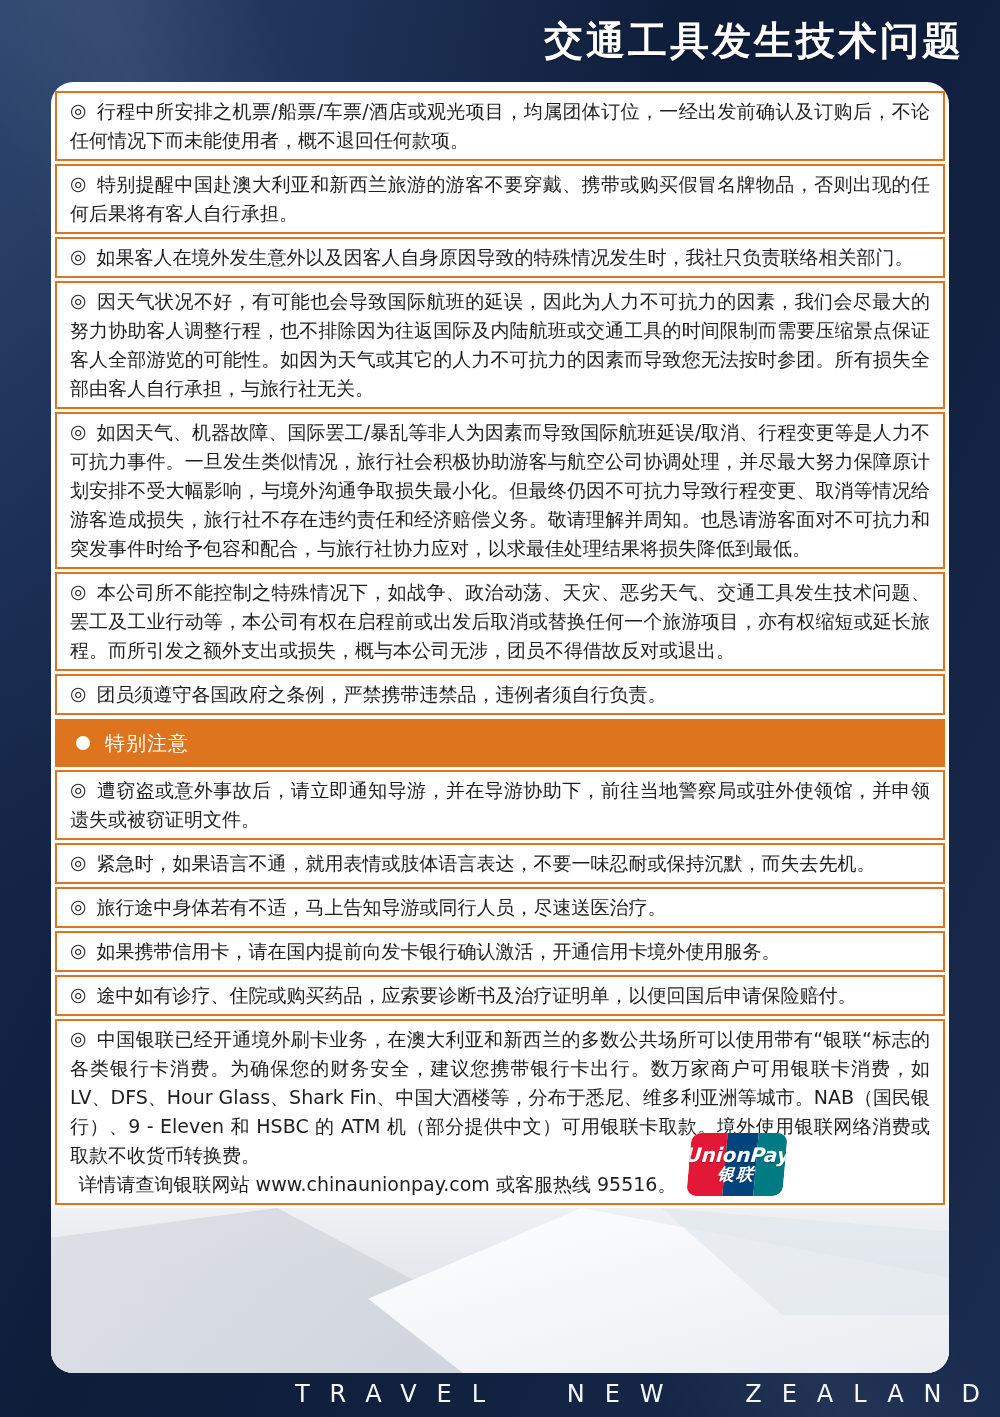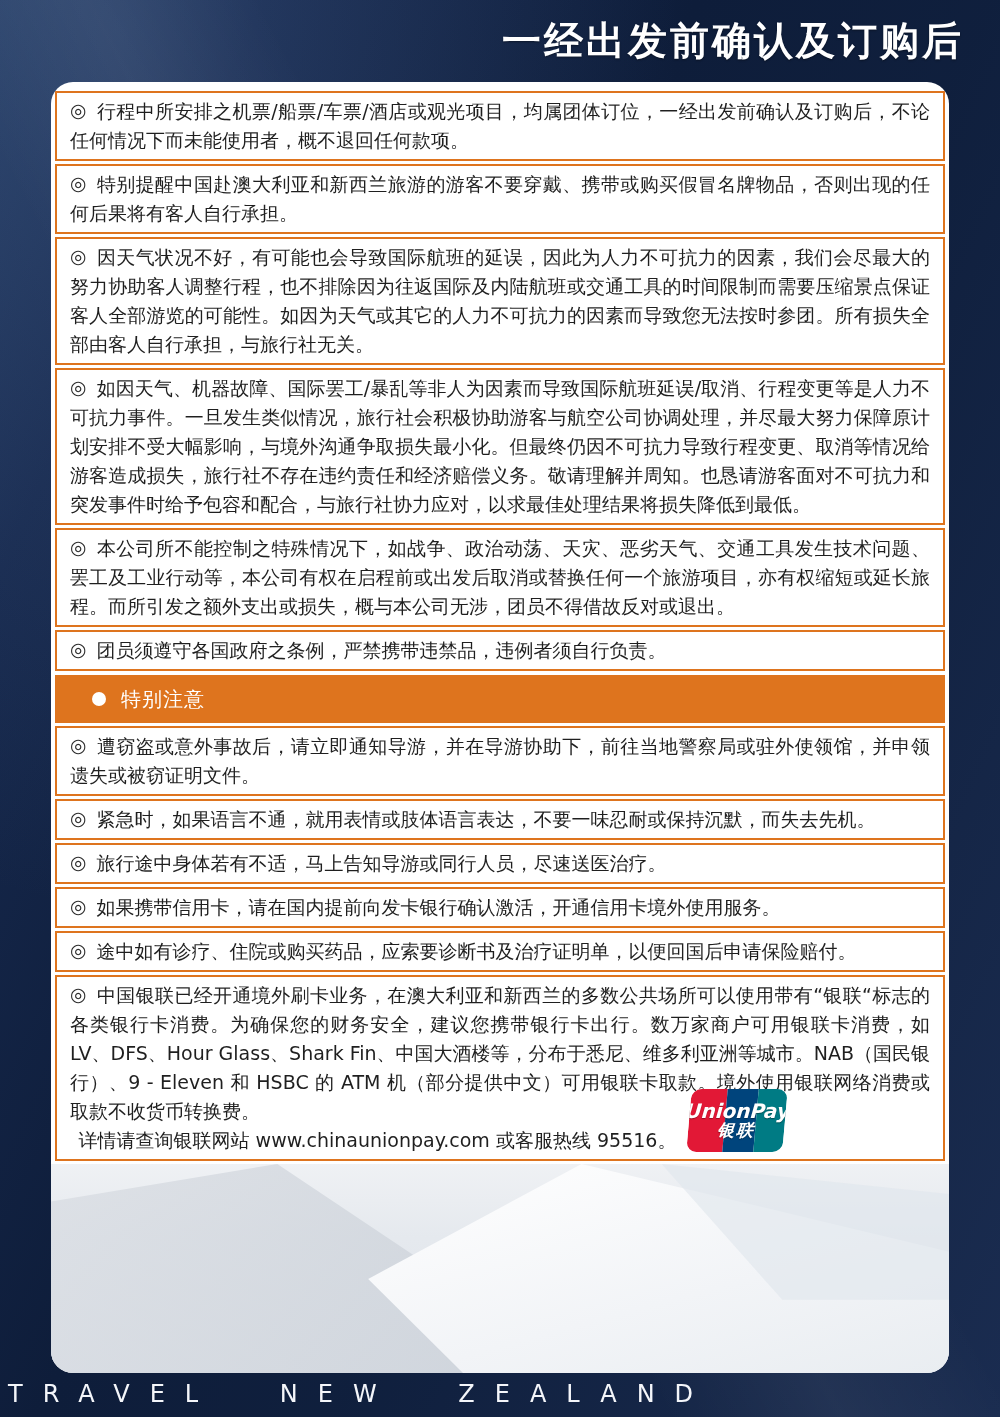--- a/index.html
+++ b/index.html
@@ -69,21 +69,21 @@
     transform: translateY(-1px);
   }
 
   .section-header {
     flex: 0 0 auto;
     margin: 1px 4px 3px 4px;
     height: 48px;
     background: #DE741E;
     display: flex;
     align-items: center;
-    padding: 0 32px;
+    padding: 0 16px;
   }
   .dot {
     width: 14px; height: 14px;
     border-radius: 50%;
     background: #ffffff;
     margin: 0 15px 0 5px;
     flex: 0 0 auto;
   }
   .section-title {
     color: #ffffff;
@@ -150,42 +150,43 @@
     right: 0; top: 0; width: 32%; height: 65%;
     background: #e0e6ed;
     clip-path: polygon(0 0, 100% 22%, 100% 100%, 42% 100%);
     opacity: 0.65;
   }
 
   .footer {
     position: absolute;
     left: 0; right: 0;
     bottom: 9px;
-    text-align: left;
+    text-align: right;
     color: #f4f6fa;
     font-size: 24px;
     font-weight: 400;
     letter-spacing: 20px;
     word-spacing: 34px;
     padding-left: 8px;
     white-space: nowrap;
   }
 </style>
 </head>
 <body>
 
 <div class="canvas">
   <div class="bg-sheen"></div>
 
-  <h1 class="page-title">一经出发前确认及订购后</h1>
+  <h1 class="page-title">交通工具发生技术问题</h1>
 
   <div class="card">
 
     <div class="row"><span class="bullet">◎</span><span>行程中所安排之机票/船票/车票/酒店或观光项目，均属团体订位，一经出发前确认及订购后，不论任何情况下而未能使用者，概不退回任何款项。</span></div>
     <div class="row"><span class="bullet">◎</span><span>特别提醒中国赴澳大利亚和新西兰旅游的游客不要穿戴、携带或购买假冒名牌物品，否则出现的任何后果将有客人自行承担。</span></div>
+    <div class="row"><span class="bullet">◎</span><span>如果客人在境外发生意外以及因客人自身原因导致的特殊情况发生时，我社只负责联络相关部门。</span></div>
     <div class="row"><span class="bullet">◎</span><span>因天气状况不好，有可能也会导致国际航班的延误，因此为人力不可抗力的因素，我们会尽最大的努力协助客人调整行程，也不排除因为往返国际及内陆航班或交通工具的时间限制而需要压缩景点保证客人全部游览的可能性。如因为天气或其它的人力不可抗力的因素而导致您无法按时参团。所有损失全部由客人自行承担，与旅行社无关。</span></div>
     <div class="row"><span class="bullet">◎</span><span>如因天气、机器故障、国际罢工/暴乱等非人为因素而导致国际航班延误/取消、行程变更等是人力不可抗力事件。一旦发生类似情况，旅行社会积极协助游客与航空公司协调处理，并尽最大努力保障原计划安排不受大幅影响，与境外沟通争取损失最小化。但最终仍因不可抗力导致行程变更、取消等情况给游客造成损失，旅行社不存在违约责任和经济赔偿义务。敬请理解并周知。也恳请游客面对不可抗力和突发事件时给予包容和配合，与旅行社协力应对，以求最佳处理结果将损失降低到最低。</span></div>
     <div class="row"><span class="bullet">◎</span><span>本公司所不能控制之特殊情况下，如战争、政治动荡、天灾、恶劣天气、交通工具发生技术问题、罢工及工业行动等，本公司有权在启程前或出发后取消或替换任何一个旅游项目，亦有权缩短或延长旅程。而所引发之额外支出或损失，概与本公司无涉，团员不得借故反对或退出。</span></div>
     <div class="row"><span class="bullet">◎</span><span>团员须遵守各国政府之条例，严禁携带违禁品，违例者须自行负责。</span></div>
 
     <div class="section-header">
       <span class="dot"></span>
       <span class="section-title">特别注意</span>
     </div>
 

